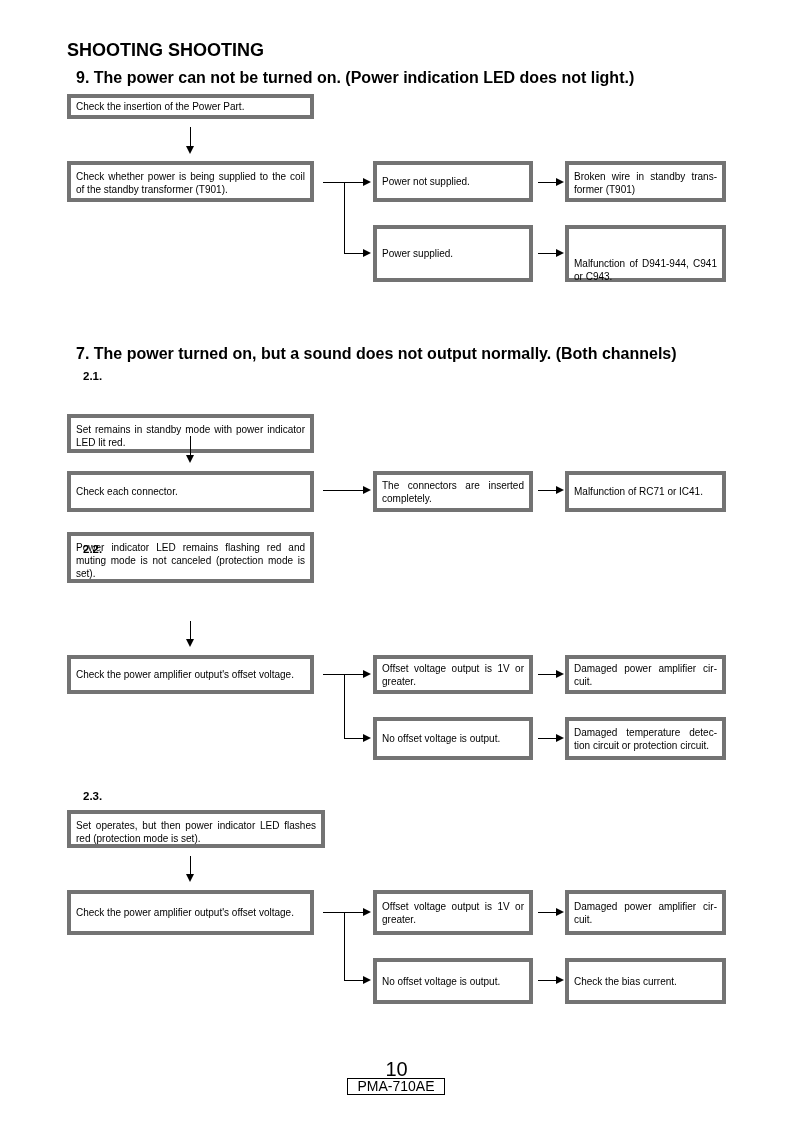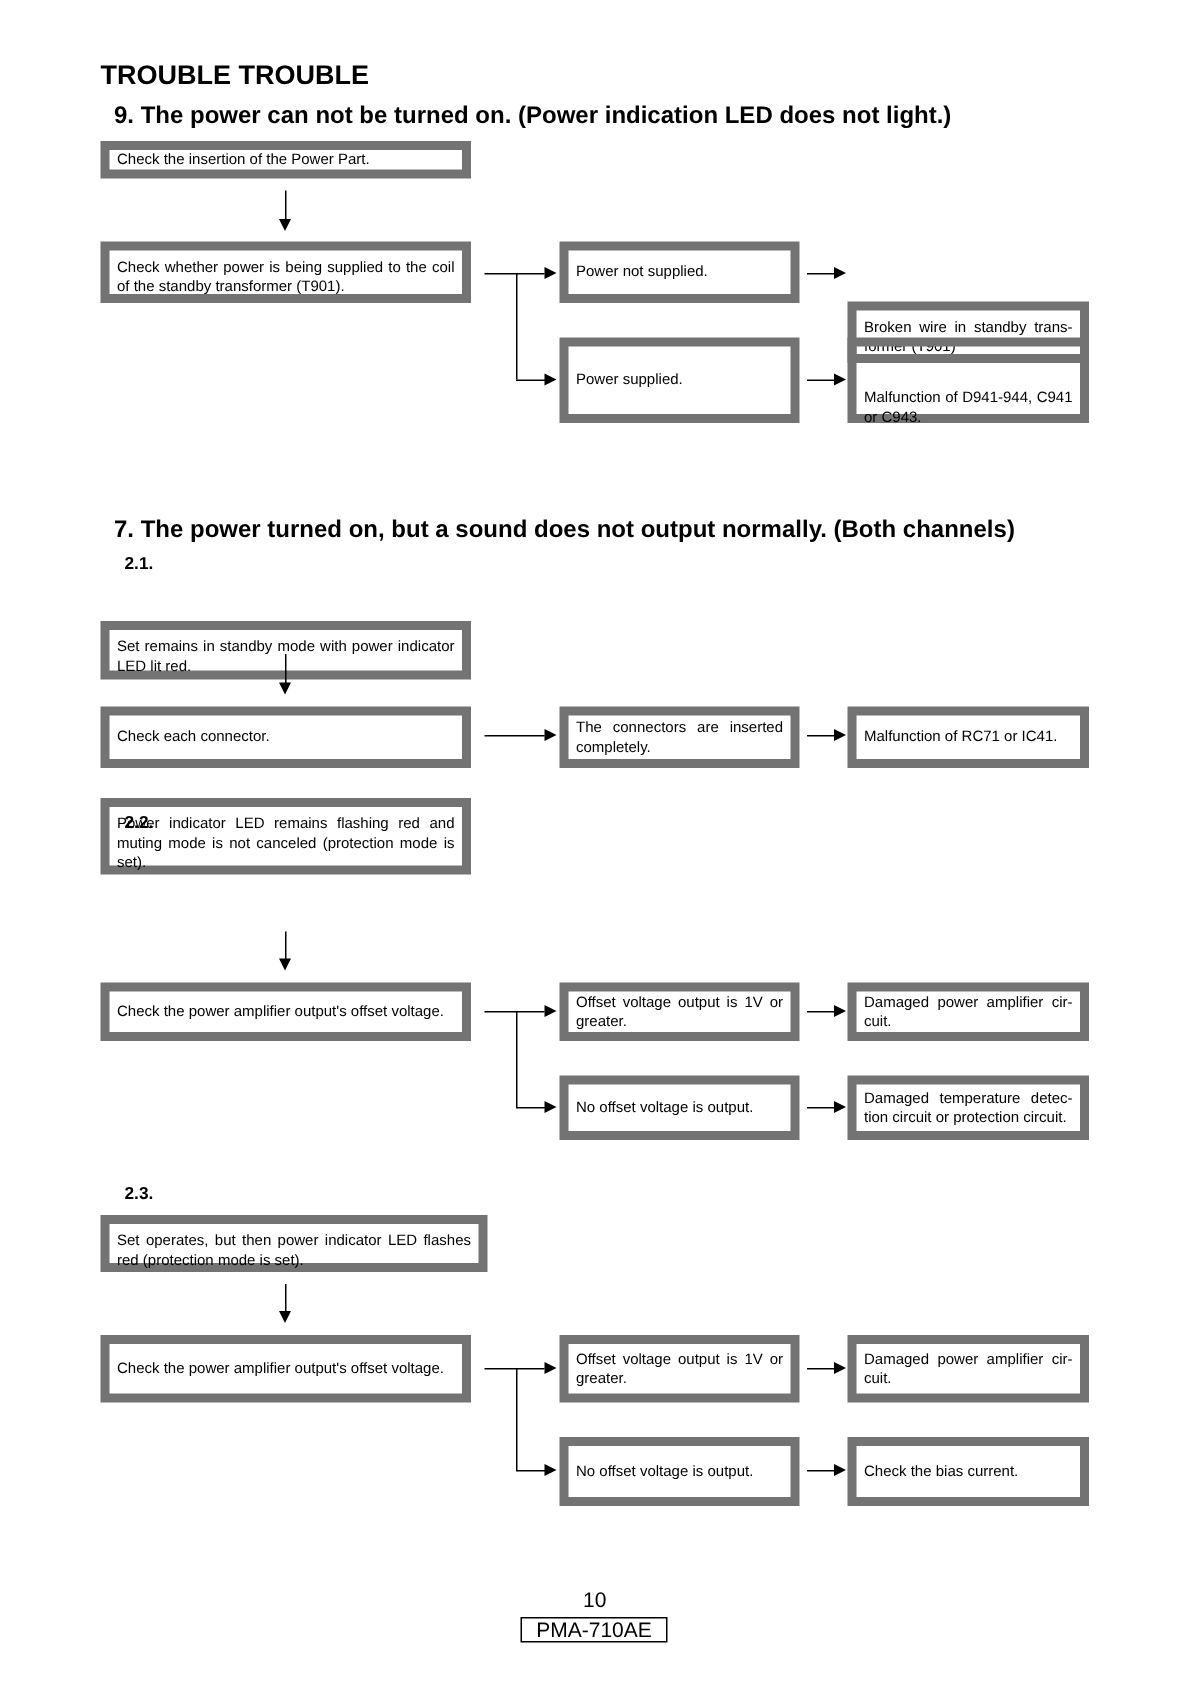--- a/index.html
+++ b/index.html
@@ -1,32 +1,32 @@
 <!DOCTYPE html>
 <html><head>
 <meta charset="utf-8">
 <style>
   html, body { margin:0; padding:0; background:#ffffff; }
   body { width:793px; height:1122px; position:relative; overflow:hidden; font-family:"Liberation Sans", sans-serif; color:#000; }
   .h1 { position:absolute; left:67px; top:40px; font-size:18px; font-weight:bold; }
   .h2 { position:absolute; left:76px; font-size:16px; font-weight:bold; }
   .h3 { position:absolute; left:83px; font-size:11.5px; font-weight:bold; }
-  .box { position:absolute; border:6px solid #737373; box-sizing:border-box; font-size:10px; line-height:13px; padding:0 5px; display:flex; align-items:center; text-align:justify; }
+  .box { position:absolute; border:4px solid #737373; box-sizing:border-box; font-size:10px; line-height:13px; padding:0 5px; display:flex; align-items:center; text-align:justify; }
   .box.top { align-items:flex-start; padding-top:5px; }
   .box span { display:block; width:100%; }
   .line { position:absolute; background:#000; }
   .arrow-r { position:absolute; width:0; height:0; border-top:4px solid transparent; border-bottom:4px solid transparent; border-left:8px solid #000; }
   .arrow-d { position:absolute; width:0; height:0; border-left:4px solid transparent; border-right:4px solid transparent; border-top:8px solid #000; }
-  .pagenum { position:absolute; left:0; width:793px; top:1058px; text-align:center; font-size:14px; }
+  .pagenum { position:absolute; left:0; width:793px; top:1058px; text-align:center; font-size:20px; }
   .model { position:absolute; left:347px; top:1078px; width:98px; height:17px; border:1px solid #000; box-sizing:border-box; text-align:center; font-size:14px; line-height:15px; }
 </style>
 </head>
 <body>
 
-<div class="h1">TROUBLE TROUBLE</div>
+<div class="h1">SHOOTING SHOOTING</div>
 
 <div class="h2" style="top:69px;">9. The power can not be turned on. (Power indication LED does not light.)</div>
 
 <div class="box" style="left:67px;top:94px;width:247px;height:25px;">
     <span>Check the insertion of the Power Part.</span>
   </div>
 <div class="line" style="left:190px;top:127px;width:1px;height:20px;"></div>
 <div class="arrow-d" style="left:186px;top:146px;"></div>
 
 <div class="box top" style="left:67px;top:161px;width:247px;height:41px;">
@@ -36,21 +36,21 @@
 <div class="line" style="left:344px;top:182px;width:1px;height:71px;"></div>
 <div class="line" style="left:344px;top:253px;width:20px;height:1px;"></div>
 <div class="arrow-r" style="left:363px;top:178px;"></div>
 <div class="arrow-r" style="left:363px;top:249px;"></div>
 
 <div class="box" style="left:373px;top:161px;width:160px;height:41px;">
     <span>Power not supplied.</span>
   </div>
 <div class="line" style="left:538px;top:182px;width:20px;height:1px;"></div>
 <div class="arrow-r" style="left:556px;top:178px;"></div>
-<div class="box top" style="left:565px;top:161px;width:161px;height:41px;margin-top:40px;">
+<div class="box top" style="left:565px;top:161px;width:161px;height:41px;">
     <span>Broken wire in standby trans-former (T901)</span>
   </div>
 
 <div class="box" style="left:373px;top:225px;width:160px;height:57px;">
     <span>Power supplied.</span>
   </div>
 <div class="line" style="left:538px;top:253px;width:20px;height:1px;"></div>
 <div class="arrow-r" style="left:556px;top:249px;"></div>
 <div class="box top" style="left:565px;top:225px;width:161px;height:57px;padding-top:28px;">
     <span>Malfunction of D941-944, C941 or C943.</span>

